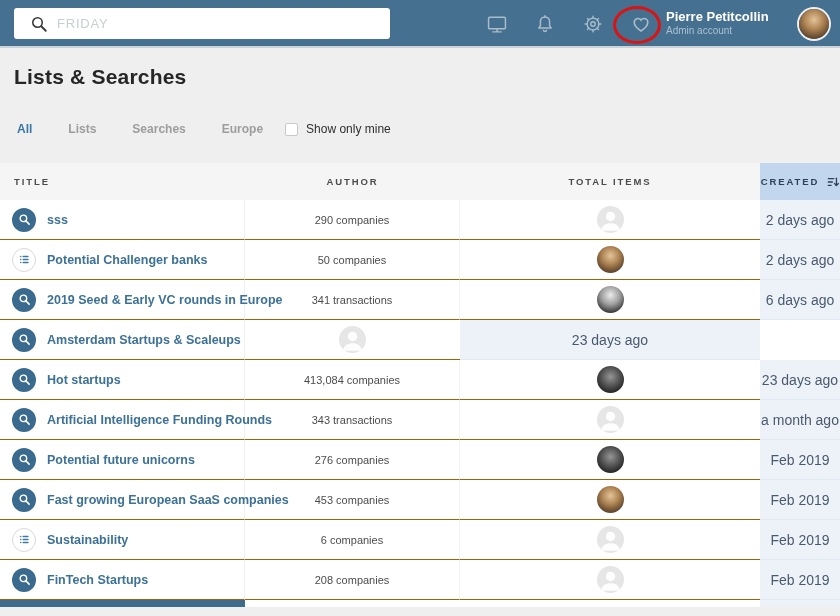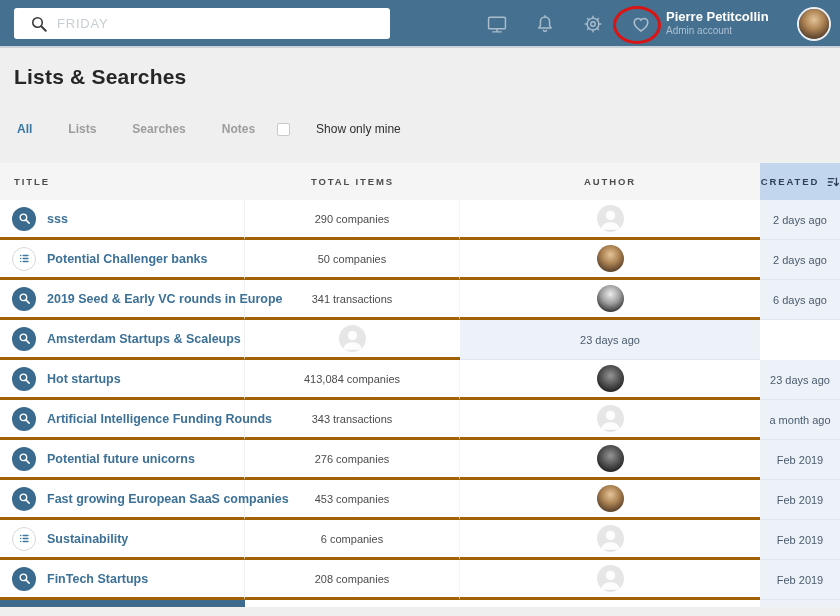--- a/index.html
+++ b/index.html
@@ -34,39 +34,39 @@
   .av-photo-dark { background: radial-gradient(circle at 50% 40%, #969696 0%, #565656 42%, #1c1c1c 82%); }
   .av-placeholder { background: #e6e6e6; }
 
   
   .page { height: 566px; background: #efeff0; position: relative; }
   .page-title { padding: 17px 14px 0; font-size: 21px; font-weight: 700; color: #262626; letter-spacing: .2px; }
 
   .tabs-row { margin-top: 33px; padding-left: 17px; display: flex; align-items: center; }
   .tab { font-size: 12px; font-weight: 700; color: #9d9d9d; margin-right: 36px; cursor: pointer; }
   .tab.active { color: #3878a3; }
-  .filter { display: flex; align-items: center; margin-left: -14px; cursor: pointer; gap: 18px; }
+  .filter { display: flex; align-items: center; margin-left: -14px; cursor: pointer; }
   .filter input { width: 13px; height: 13px; appearance: none; background: #fff; border: 1px solid #c9c9c9; border-radius: 2px; cursor: pointer; }
   .filter .filter-label { font-size: 12px; color: #2f2f2f; margin-left: 8px; }
 
   
   .table { margin-top: 27px; background: #4d7c0f; }
   .thead, .trow, .bottom-band { display: grid; grid-template-columns: 245px 215px 300px 80px; }
   .thead { height: 37px; background: #f5f5f6; }
   .th { display: flex; align-items: center; justify-content: center; font-size: 9.5px; font-weight: 700;
     letter-spacing: 1.9px; color: #4c4c4c; text-transform: uppercase; }
   .th.left { justify-content: flex-start; padding-left: 14px; }
   .th-created { background: #c2d6ed; color: #2e4156; gap: 8px; cursor: pointer; }
 
   .trow { height: 40px; background: #fff; cursor: pointer; }
-  .cell { display: flex; align-items: center; border-bottom: 3px solid #a16207; }
+  .cell { display: flex; align-items: center; border-bottom: 1px solid #a16207; }
   .cell-title { padding-left: 12px; border-right: 1px solid #f0f0f0; gap: 11px; }
   .cell-items { justify-content: center; font-size: 11px; color: #4c4c4c; border-right: 1px solid #f4f4f4; }
   .cell-author { justify-content: center; }
-  .cell-created { justify-content: center; font-size: 11px; color: #4a5a6c; background: #edf2f9; border-bottom: 1px solid #dfe7f2; }
+  .cell-created { justify-content: center; font-size: 14px; color: #4a5a6c; background: #edf2f9; border-bottom: 1px solid #dfe7f2; }
 
   .row-title-link { font-size: 12.5px; font-weight: 700; color: #3d7197; white-space: nowrap; }
 
   .type-icon { width: 24px; height: 24px; border-radius: 50%; display: flex; align-items: center; justify-content: center; flex: 0 0 auto; }
   .type-icon.search { background: #3a6a8e; }
   .type-icon.search svg { width: 13px; height: 13px; color: #fff; }
   .type-icon.list { background: #fff; border: 1px solid #d9d9d9; }
   .type-icon.list svg { width: 13px; height: 13px; }
 
   .row-avatar { width: 27px; height: 27px; border-radius: 50%; overflow: hidden; position: relative; }
@@ -126,32 +126,32 @@
   <div class="tb-avatar av-photo-color"></div>
 </div>
 
 <div class="page">
   <h1 class="page-title">Lists &amp; Searches</h1>
 
   <div class="tabs-row">
     <span class="tab active">All</span>
     <span class="tab">Lists</span>
     <span class="tab">Searches</span>
-    <span class="tab">Notes</span>
+    <span class="tab">Europe</span>
     <label class="filter">
       <input type="checkbox" style="">
       <span class="filter-label">Show only mine</span>
     </label>
   </div>
 
   <div class="table">
     <div class="thead">
       <div class="th left">TITLE</div>
+      <div class="th">AUTHOR</div>
       <div class="th">TOTAL ITEMS</div>
-      <div class="th">AUTHOR</div>
       <div class="th th-created">
         <span>CREATED</span>
         <svg width="12" height="12" viewBox="0 0 14 14" fill="none">
           <g stroke="#2e4156" stroke-width="1.5" stroke-linecap="round">
             <line x1="1.5" y1="3" x2="8" y2="3"></line>
             <line x1="1.5" y1="7" x2="6.3" y2="7"></line>
             <line x1="1.5" y1="11" x2="4.8" y2="11"></line>
             <line x1="11" y1="2.5" x2="11" y2="10.8"></line>
           </g>
           <path d="M8.8 8.8 11 11.2 13.2 8.8" stroke="#2e4156" stroke-width="1.5" stroke-linecap="round" stroke-linejoin="round"></path>

